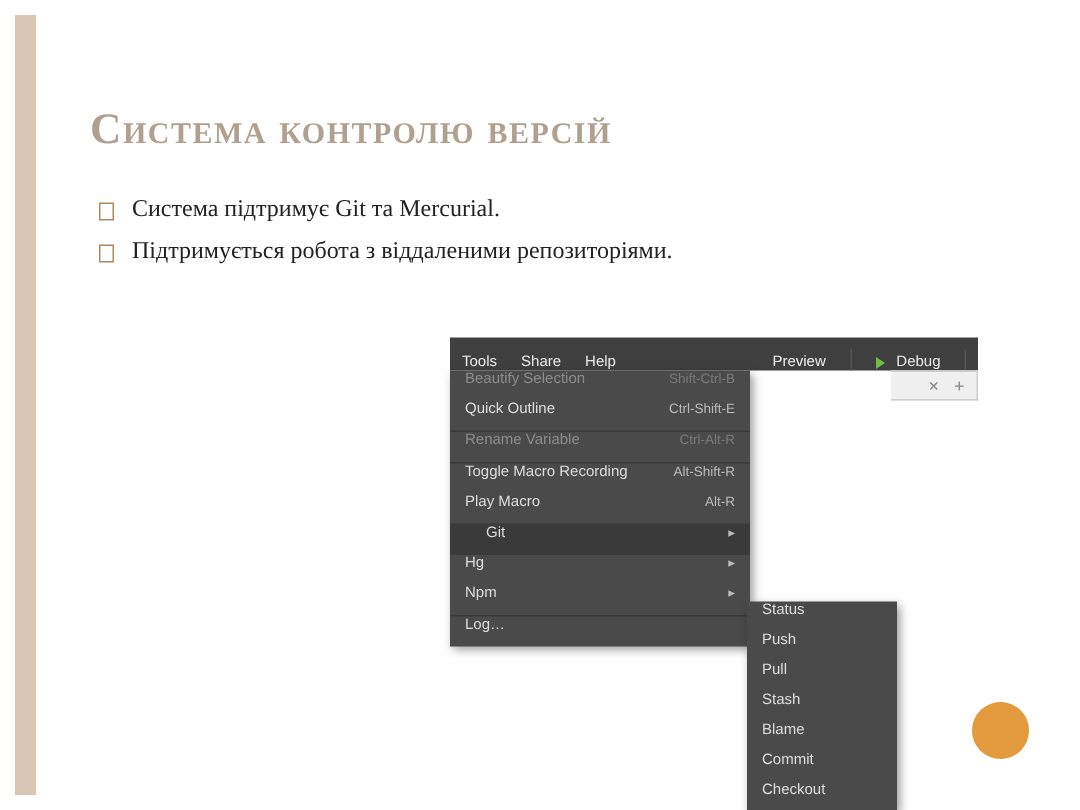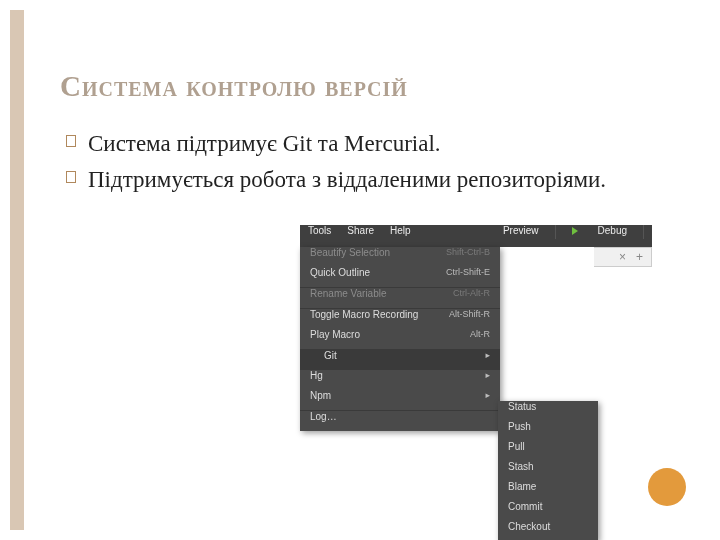--- a/index.html
+++ b/index.html
@@ -27,21 +27,21 @@
     font-size: 29px;
     color: #b0a090;
     letter-spacing: 1px;
     margin-bottom: 28px;
   }
   .bullets {
     list-style: none;
     padding-left: 6px;
   }
   .bullets li {
-    font-size: 23px;
+    font-size: 16px;
     color: #222;
     margin-bottom: 10px;
     position: relative;
     padding-left: 22px;
   }
   .bullets li::before {
     content: "";
     position: absolute;
     left: 0; top: 4px;
     width: 8px; height: 10px;
@@ -53,28 +53,28 @@
     left: 300px;
     width: 352px;
     font-family: "Segoe UI", Arial, sans-serif;
     font-size: 10px;
     color: #ddd;
   }
   .menubar {
     background: #3f3f3f;
     height: 22px;
     display: flex;
-    align-items: flex-start;
+    align-items: flex-end;
     padding: 0 8px;
     gap: 16px;
     color: #eaeaea;
   }
   .menubar .spacer { flex: 1; }
   .menubar .preview { color: #eee; }
-  .menubar .debug { display: flex; align-items: center; gap: 20px; }
+  .menubar .debug { display: flex; align-items: center; gap: 8px; }
   .menubar .play {
     width: 0; height: 0;
     border-left: 6px solid #6fbf3f;
     border-top: 4px solid transparent;
     border-bottom: 4px solid transparent;
   }
   .menubar .sep { width:1px; height:14px; background:#555; }
   .tabstrip {
     position: absolute;
     top: 22px; right: 0;

